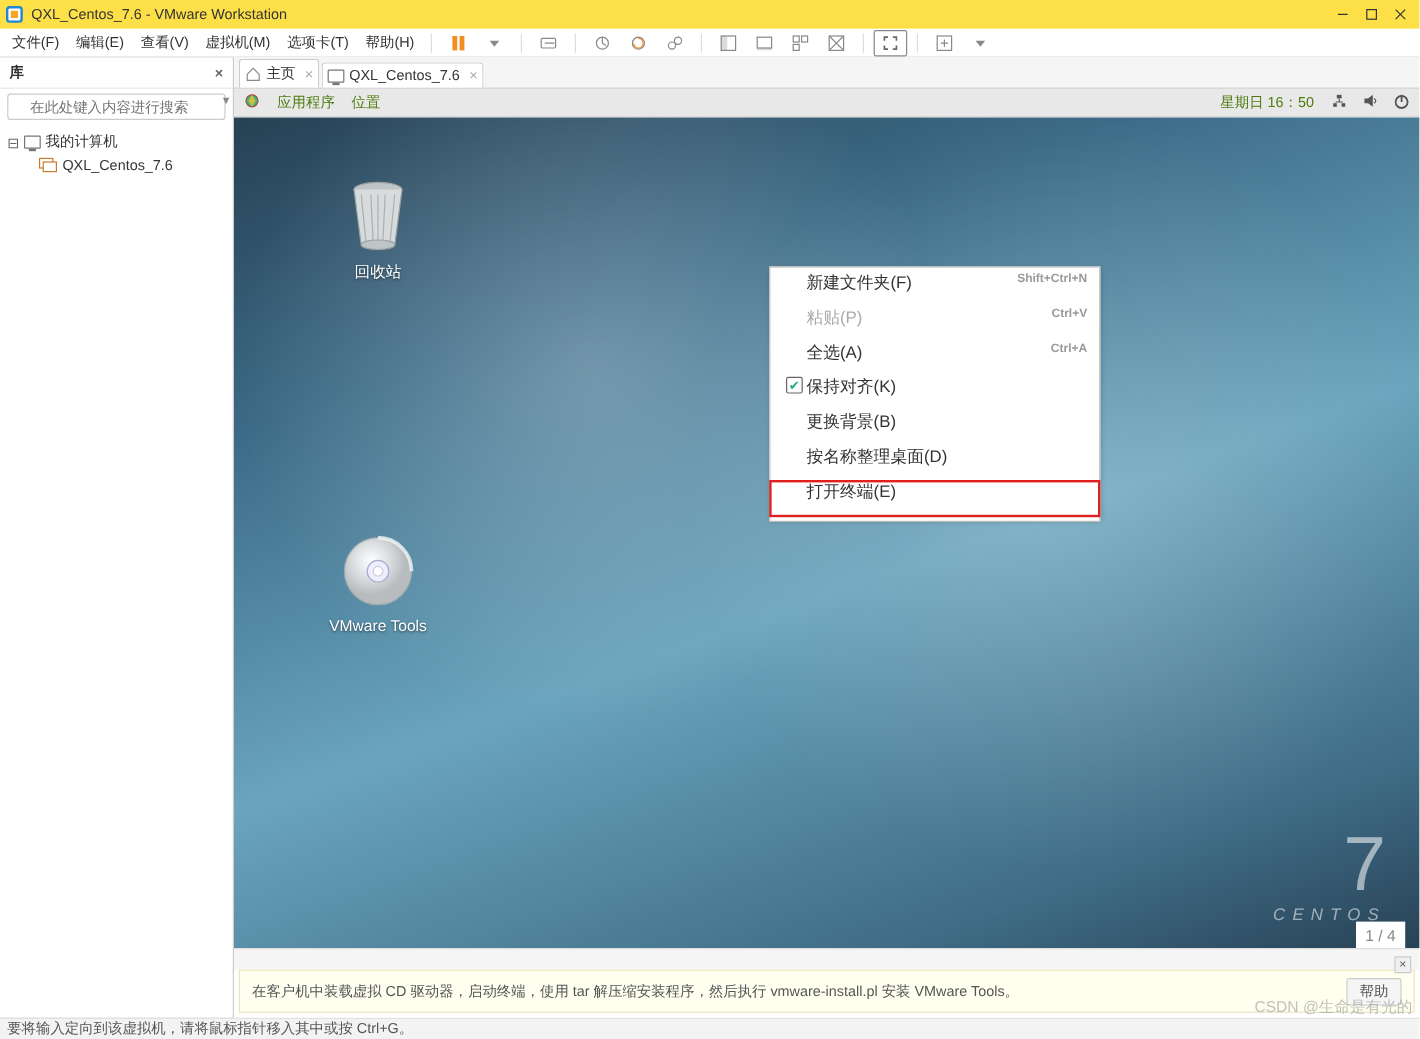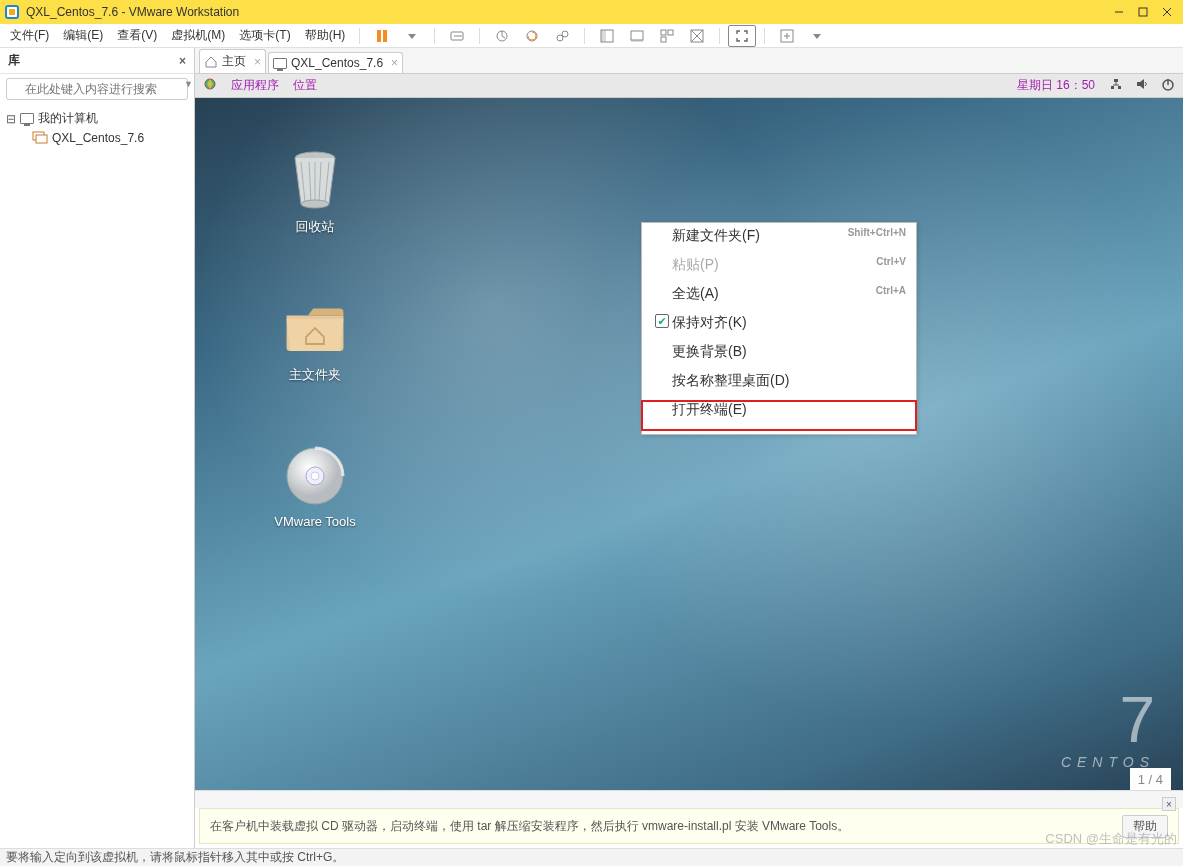--- a/index.html
+++ b/index.html
@@ -31,21 +31,21 @@
 .tree-row.child { padding-left:30px; }
 .tree-toggle { width:10px; text-align:center; color:#666; }
 
 
 .rightpane { flex:1; display:flex; flex-direction:column; position:relative; background:#fff; }
 .tabbar { height:26px; display:flex; align-items:flex-end; border-bottom:1px solid #ccc; padding:0 4px; padding-top:4px; gap:0; background:#f5f5f5; }
 .tab { display:flex; align-items:center; gap:4px; padding:3px 4px; border:1px solid #ccc; border-bottom:none; border-radius:3px 3px 0 0; background:#fff; margin-right:2px; font-size:12px; }
 .tab .tabclose { color:#aaa; font-family:Arial; margin-left:4px; }
 
 
-.guestbar { height:24px; background:#e8e8e8; border-bottom:1px solid #ccc; display:flex; align-items:center; padding:0 8px; gap:14px; color:#a21caf; }
+.guestbar { height:24px; background:#e8e8e8; border-bottom:1px solid #ccc; display:flex; align-items:center; padding:0 8px; gap:14px; color:#4d7c0f; }
 .guestbar .spacer { flex:1; }
 .guestbar .tray { display:flex; align-items:center; gap:12px; }
 
 
 .desktop { flex:1; position:relative; background:
   radial-gradient(circle at 30% 30%, rgba(255,255,255,0.25), transparent 35%),
   radial-gradient(circle at 70% 45%, rgba(255,255,255,0.18), transparent 40%),
   linear-gradient(160deg, #274154 0%, #3b6a86 25%, #6aa4bd 55%, #3f6c86 85%, #284255 100%);
   overflow:hidden; }
 .desktop-icon { position:absolute; width:120px; display:flex; flex-direction:column; align-items:center; gap:6px; color:#fff; text-shadow:0 1px 2px rgba(0,0,0,0.6); font-size:13px; }
@@ -286,31 +286,20 @@
           <svg width="60" height="64" viewBox="0 0 60 64">
             <ellipse cx="30" cy="10" rx="20" ry="6" fill="#bfc5c7" stroke="#9aa1a3"></ellipse>
             <path d="M10 10 L16 56 Q30 62 44 56 L50 10" fill="#d7dbdc" stroke="#9aa1a3"></path>
             <path d="M16 14 L20 54 M24 14 L26 54 M30 14 L30 54 M36 14 L34 54 M44 14 L40 54" stroke="#aab0b2" stroke-width="1"></path>
             <ellipse cx="30" cy="56" rx="14" ry="4" fill="#bfc5c7" stroke="#9aa1a3"></ellipse>
           </svg>
         </span>
         <span class="label">回收站</span>
       </div>
 
-      <div class="desktop-icon" style="left:60px; top:198px;">
-        <span class="iconbox">
-          <svg width="72" height="60" viewBox="0 0 72 60">
-            <path d="M4 16 L4 52 Q4 56 8 56 L64 56 Q68 56 68 52 L68 16 Z" fill="#e8c89a"></path>
-            <path d="M4 16 L28 16 L34 8 L64 8 Q68 8 68 12 L68 16 Z" fill="#d9b27a"></path>
-            <path d="M4 20 L68 20 L64 56 Q64 56 8 56 Z" fill="#efd3a5"></path>
-            <path d="M26 40 L36 30 L46 40 V48 H26 Z" fill="none" stroke="#c9a36b" stroke-width="2"></path>
-          </svg>
-        </span>
-        <span class="label">主文件夹</span>
-      </div>
 
       <div class="desktop-icon" style="left:60px; top:346px;">
         <span class="iconbox">
           <svg width="64" height="64" viewBox="0 0 64 64">
             <defs>
                 <radialGradient id="dg" cx="40%" cy="35%">
                   <stop offset="0%" stop-color="#fff"></stop>
                   <stop offset="60%" stop-color="#d7dadd"></stop>
                   <stop offset="100%" stop-color="#b9bcbf"></stop>
                 </radialGradient>

